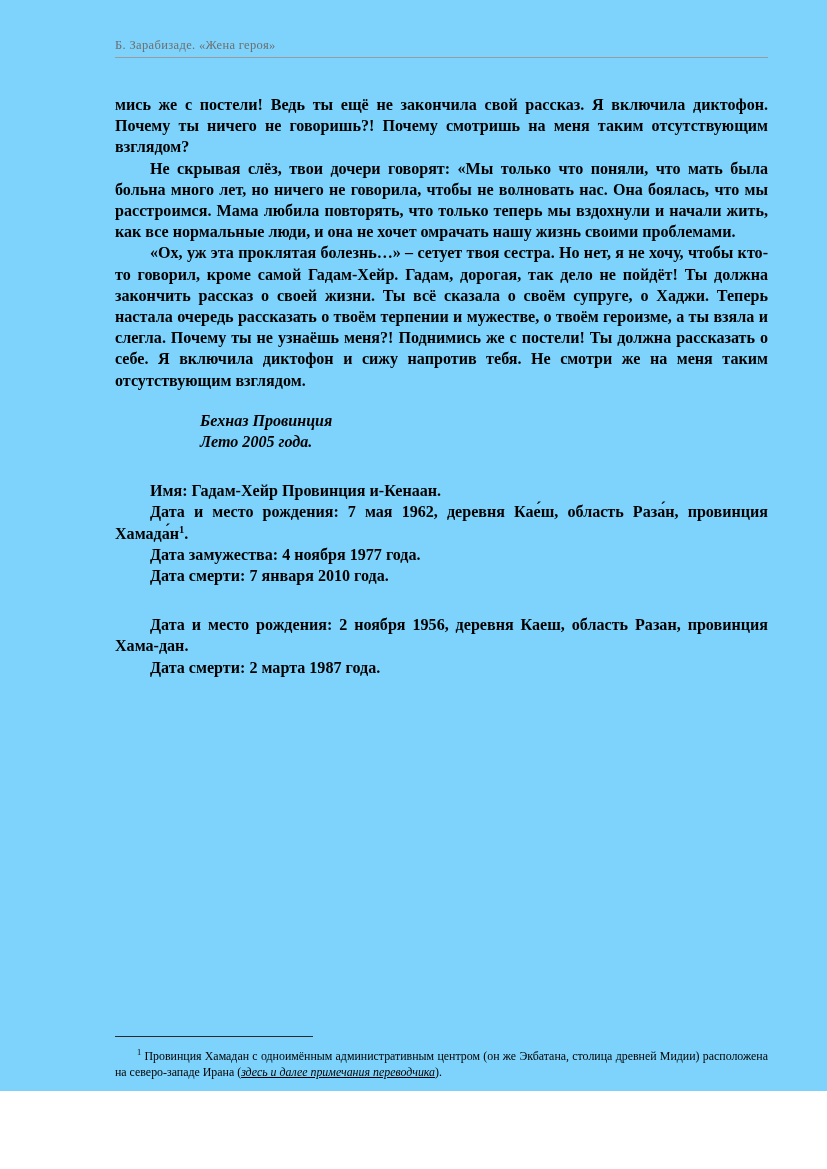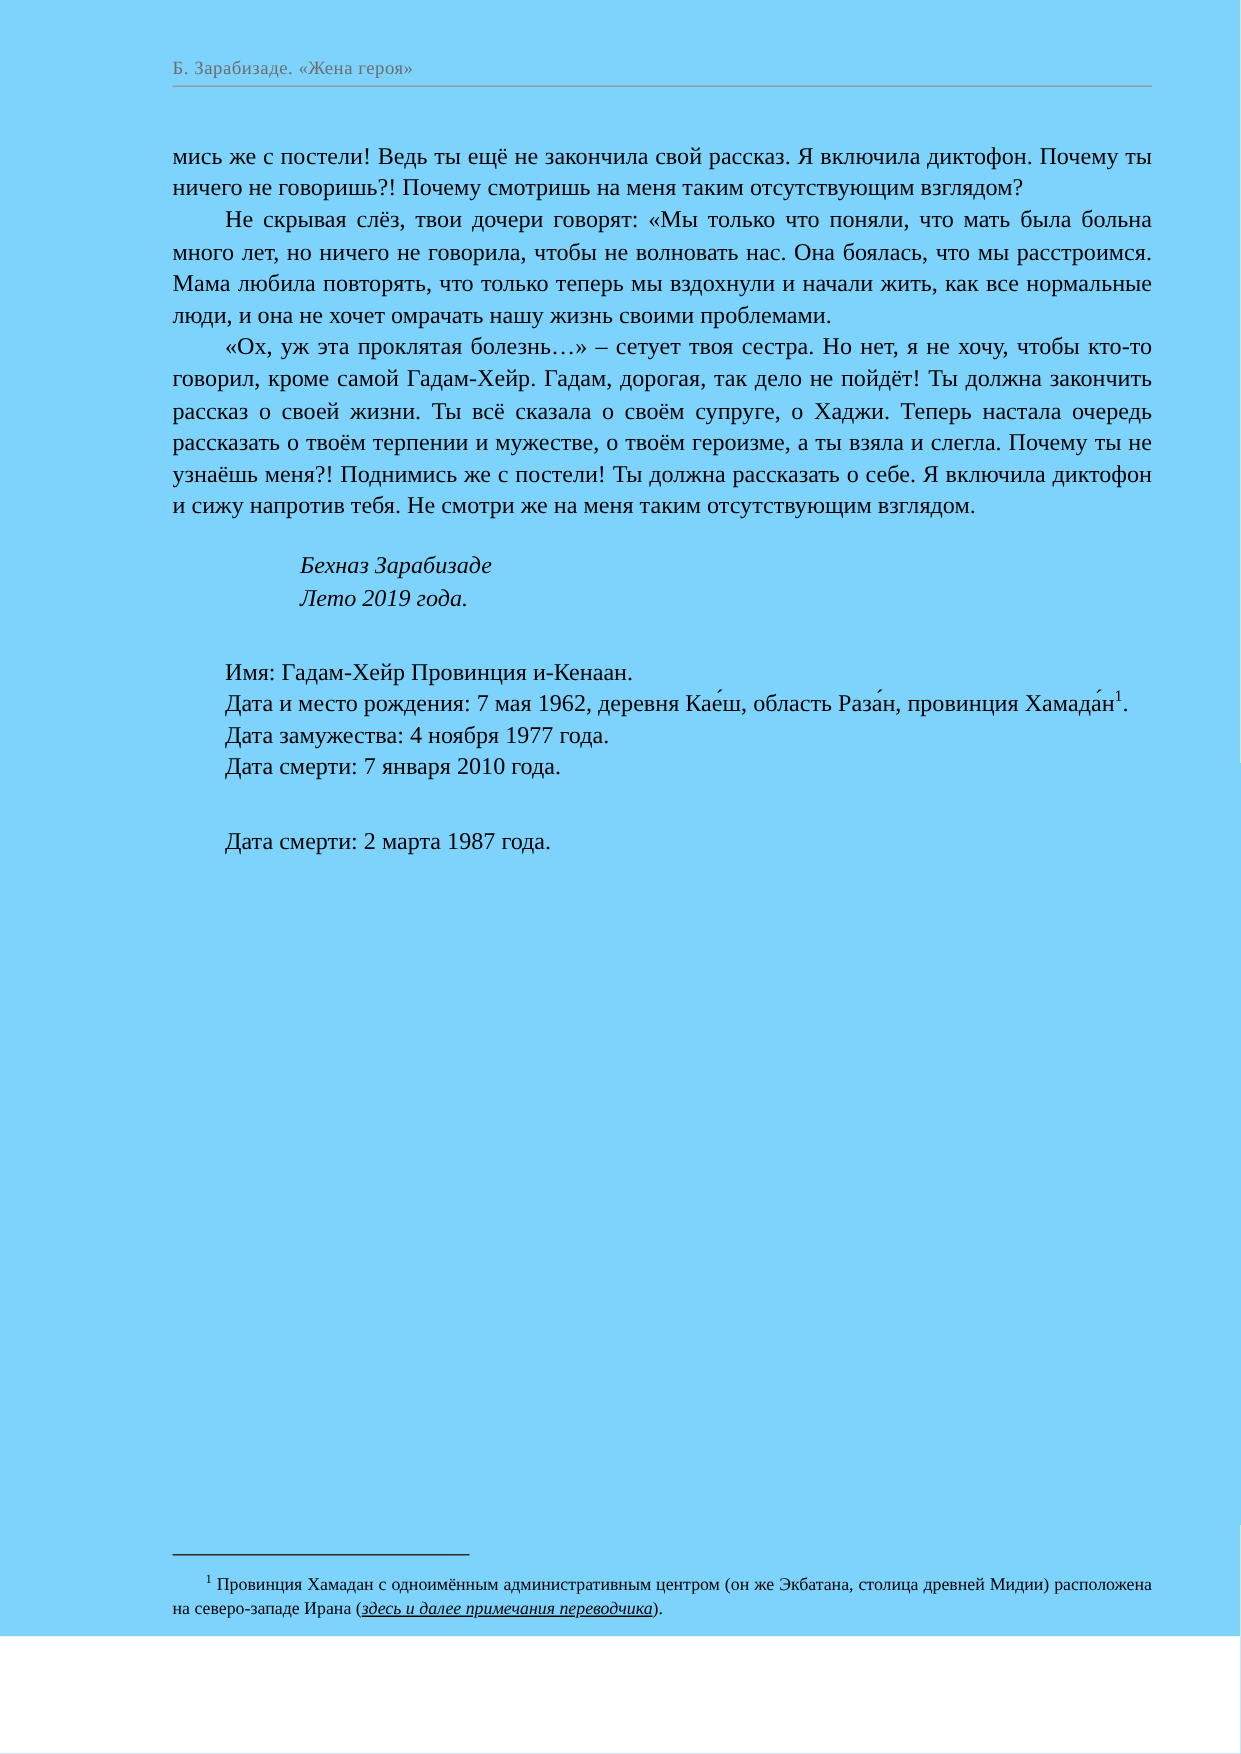--- a/index.html
+++ b/index.html
@@ -41,20 +41,21 @@
     width: 100%;
     background: #9b9b9b;
   }
 
   
   .content {
     position: absolute;
     left: 115px;
     top: 94px;
     width: 653px;
+    font-weight: bold;
   }
   p.para {
     margin: 0;
     font-size: 16.1px;
     line-height: 21.2px;
     text-align: justify;
     text-justify: inter-word;
     hyphens: manual;
   }
   p.para.indent {
@@ -143,32 +144,33 @@
     <div class="running-head-rule"></div>
   </div>
 
   <div class="content">
 
     <p class="para">мись же с постели! Ведь ты ещё не закончила свой рассказ. Я включила диктофон. Почему ты ничего не говоришь?! Почему смотришь на меня таким отсутствующим взглядом?</p>
     <p class="para indent">Не скрывая слёз, твои дочери говорят: «Мы только что поняли, что мать была больна много лет, но ничего не говорила, чтобы не волновать нас. Она боялась, что мы расстроимся. Мама любила повторять, что только теперь мы вздохнули и начали жить, как все нормальные люди, и она не хочет омрачать нашу жизнь своими проблемами.</p>
     <p class="para indent">«Ох, уж эта проклятая болезнь…» – сетует твоя сестра. Но нет, я не хочу, чтобы кто-то говорил, кроме самой Гадам-Хейр. Гадам, дорогая, так дело не пойдёт! Ты должна закончить рассказ о своей жизни. Ты всё сказала о своём супруге, о Хаджи. Теперь настала очередь рассказать о твоём терпении и мужестве, о твоём героизме, а ты взяла и слегла. Почему ты не узнаёшь меня?! Поднимись же с постели! Ты должна рассказать о себе. Я включила диктофон и сижу напротив тебя. Не смотри же на меня таким отсутствующим взглядом.</p>
 
     <div class="signature">
-      <div>Бехназ Зарабизаде</div>
-      <div>Лето 2019 года.</div>
+      <div>Бехназ Провинция</div>
+      <div>Лето 2005 года.</div>
     </div>
 
     <div class="record">
       <p class="rec-line">Имя: Гадам-Хейр Провинция и-Кенаан.</p>
       <p class="rec-line"><span>Дата и место рождения: 7 мая 1962, деревня Кае́ш, область Раза́н, провинция Хамада́н</span><span class="footnote-ref">1</span><span>.</span></p>
       <p class="rec-line">Дата замужества: 4 ноября 1977 года.</p>
       <p class="rec-line">Дата смерти: 7 января 2010 года.</p>
     </div>
 
     <div class="record">
+      <p class="rec-line wrapped">Дата и место рождения: 2 ноября 1956, деревня Каеш, область Разан, провинция Хама-дан.</p>
       <p class="rec-line">Дата смерти: 2 марта 1987 года.</p>
     </div>
 
   </div>
 
   <div class="footnote-area">
     <div class="footnote-rule"></div>
     <div class="footnote-text"><span class="fn-marker">1</span><span> Провинция Хамадан с одноимённым административным центром (он же Экбатана, столица древней Мидии) расположена на северо-западе Ирана (</span><span class="fn-italic">здесь и далее примечания переводчика</span><span>).</span></div>
   </div>
 

